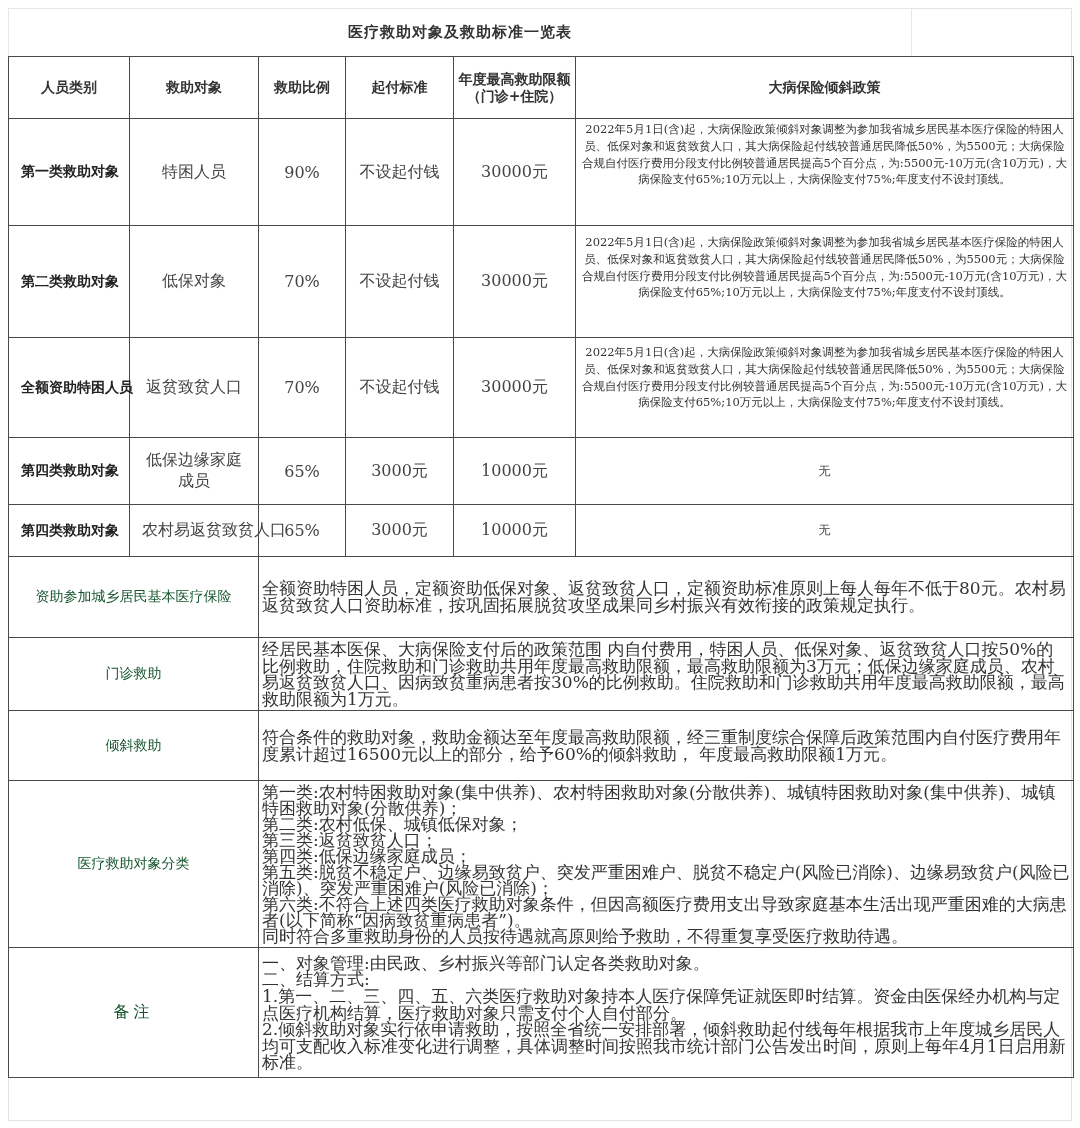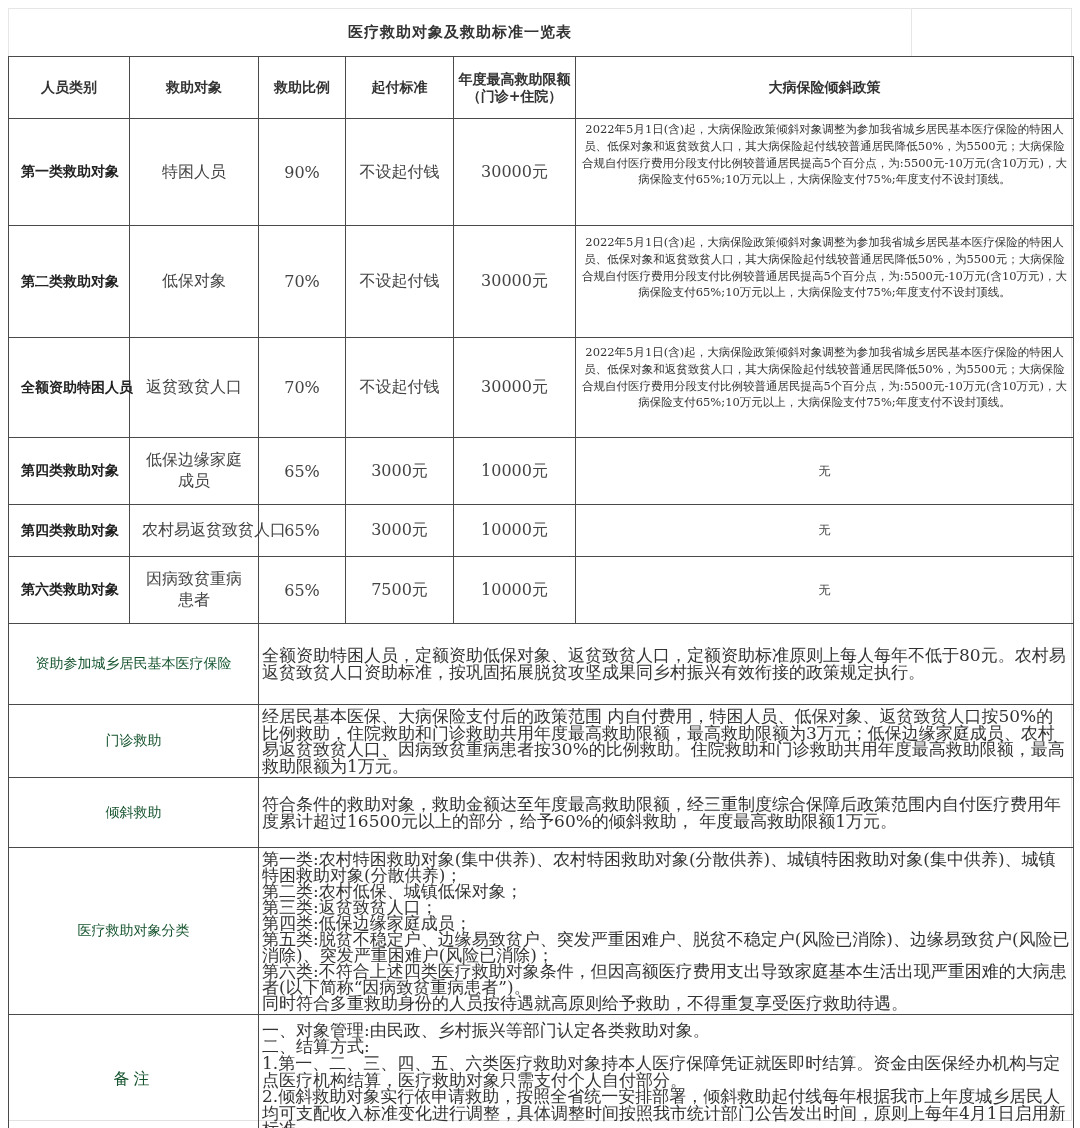--- a/index.html
+++ b/index.html
@@ -85,28 +85,20 @@
     <td class="none">无</td>
   </tr>
   <tr style="height:52px">
     <td class="cat">第四类救助对象</td>
     <td class="val" style="white-space:nowrap">农村易返贫致贫人口</td>
     <td class="val">65%</td>
     <td class="val">3000元</td>
     <td class="val">10000元</td>
     <td class="none">无</td>
   </tr>
-  <tr style="height:54px">
-    <td class="cat">第六类救助对象</td>
-    <td class="val">因病致贫重病患者</td>
-    <td class="val">65%</td>
-    <td class="val">7500元</td>
-    <td class="val">10000元</td>
-    <td class="none">无</td>
-  </tr>
 
   <tr style="height:81px">
     <td colspan="2" class="seclabel">资助参加城乡居民基本医疗保险</td>
     <td colspan="4" class="sectext">
       <div>全额资助特困人员，定额资助低保对象、返贫致贫人口，定额资助标准原则上每人每年不低于80元。农村易返贫致贫人口资助标准，按巩固拓展脱贫攻坚成果同乡村振兴有效衔接的政策规定执行。</div>
     </td>
   </tr>
   <tr style="height:66px">
     <td colspan="2" class="seclabel">门诊救助</td>
     <td colspan="4" class="sectext">

